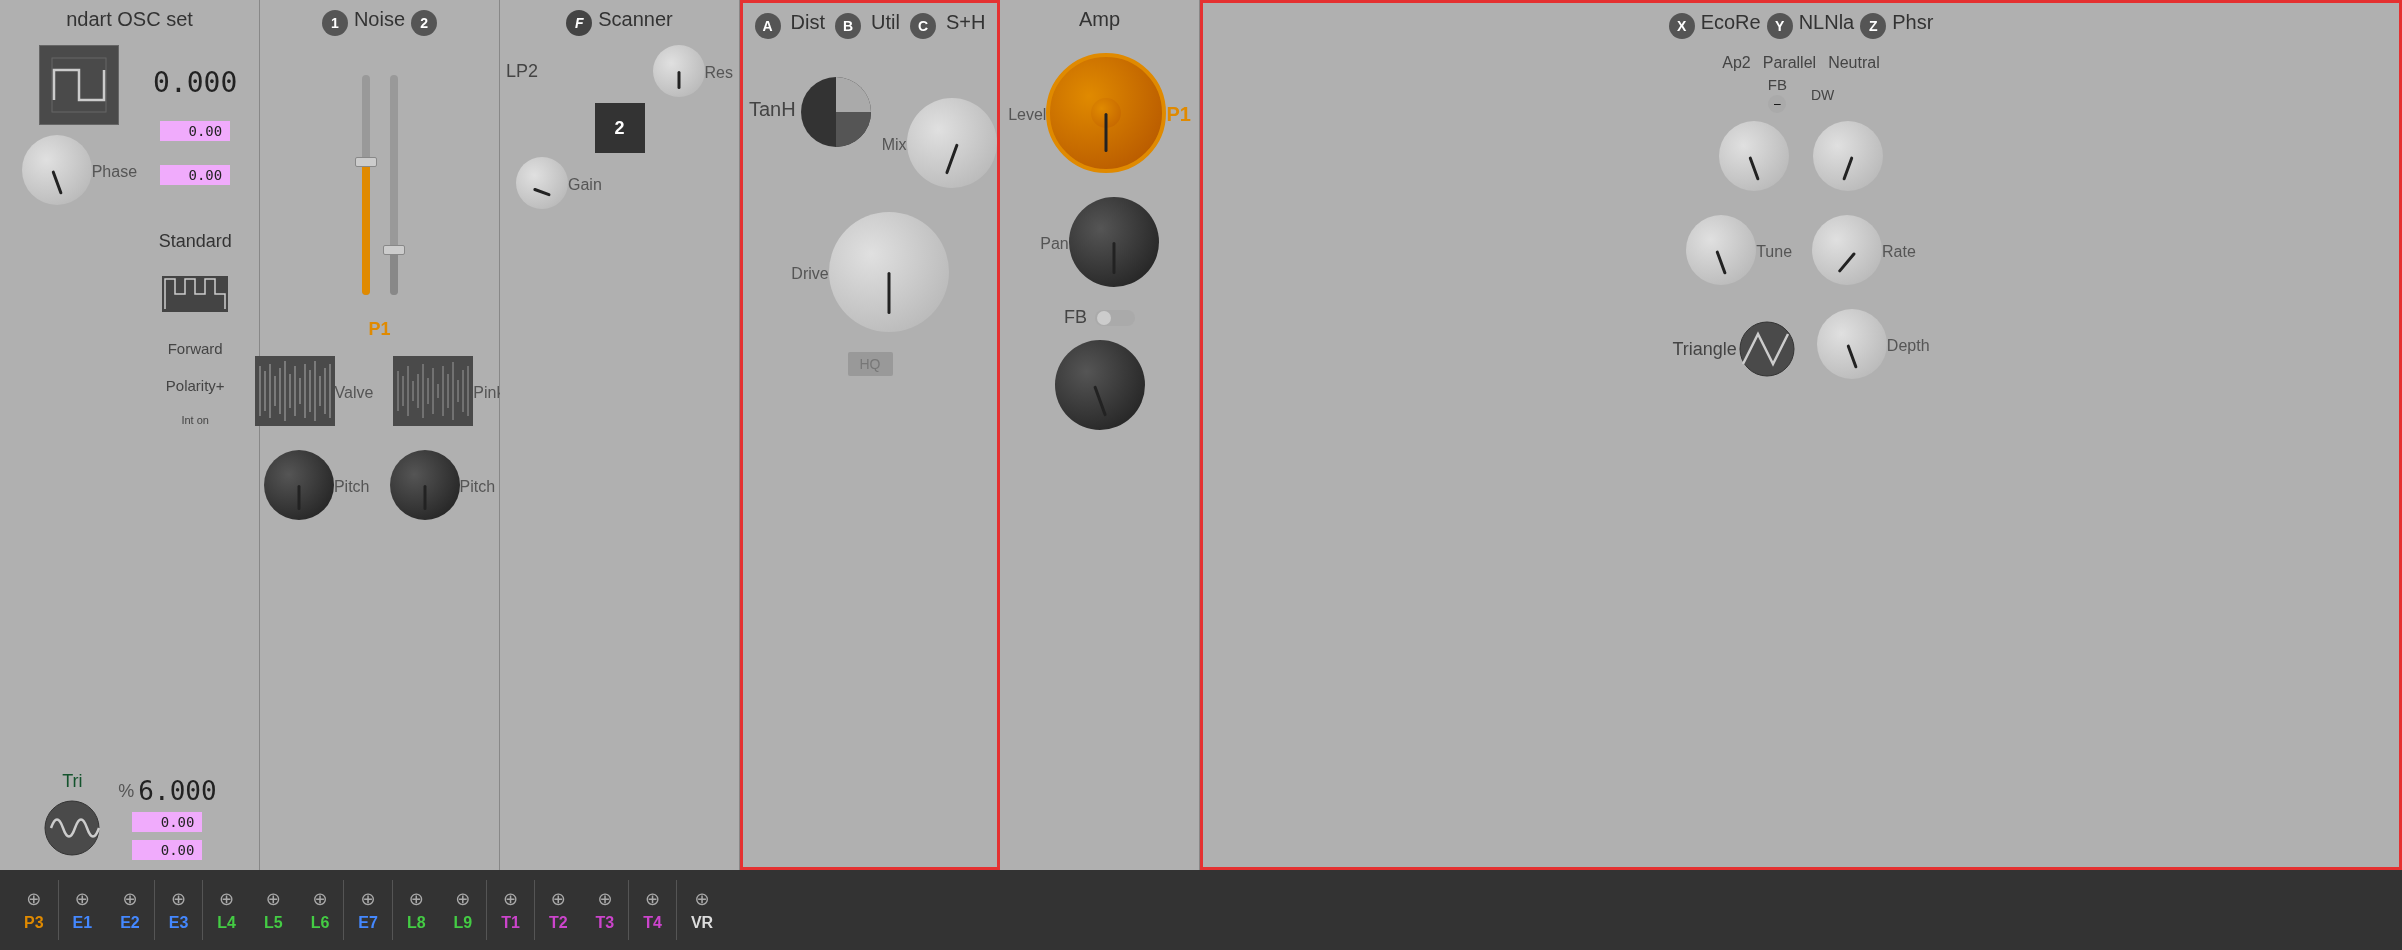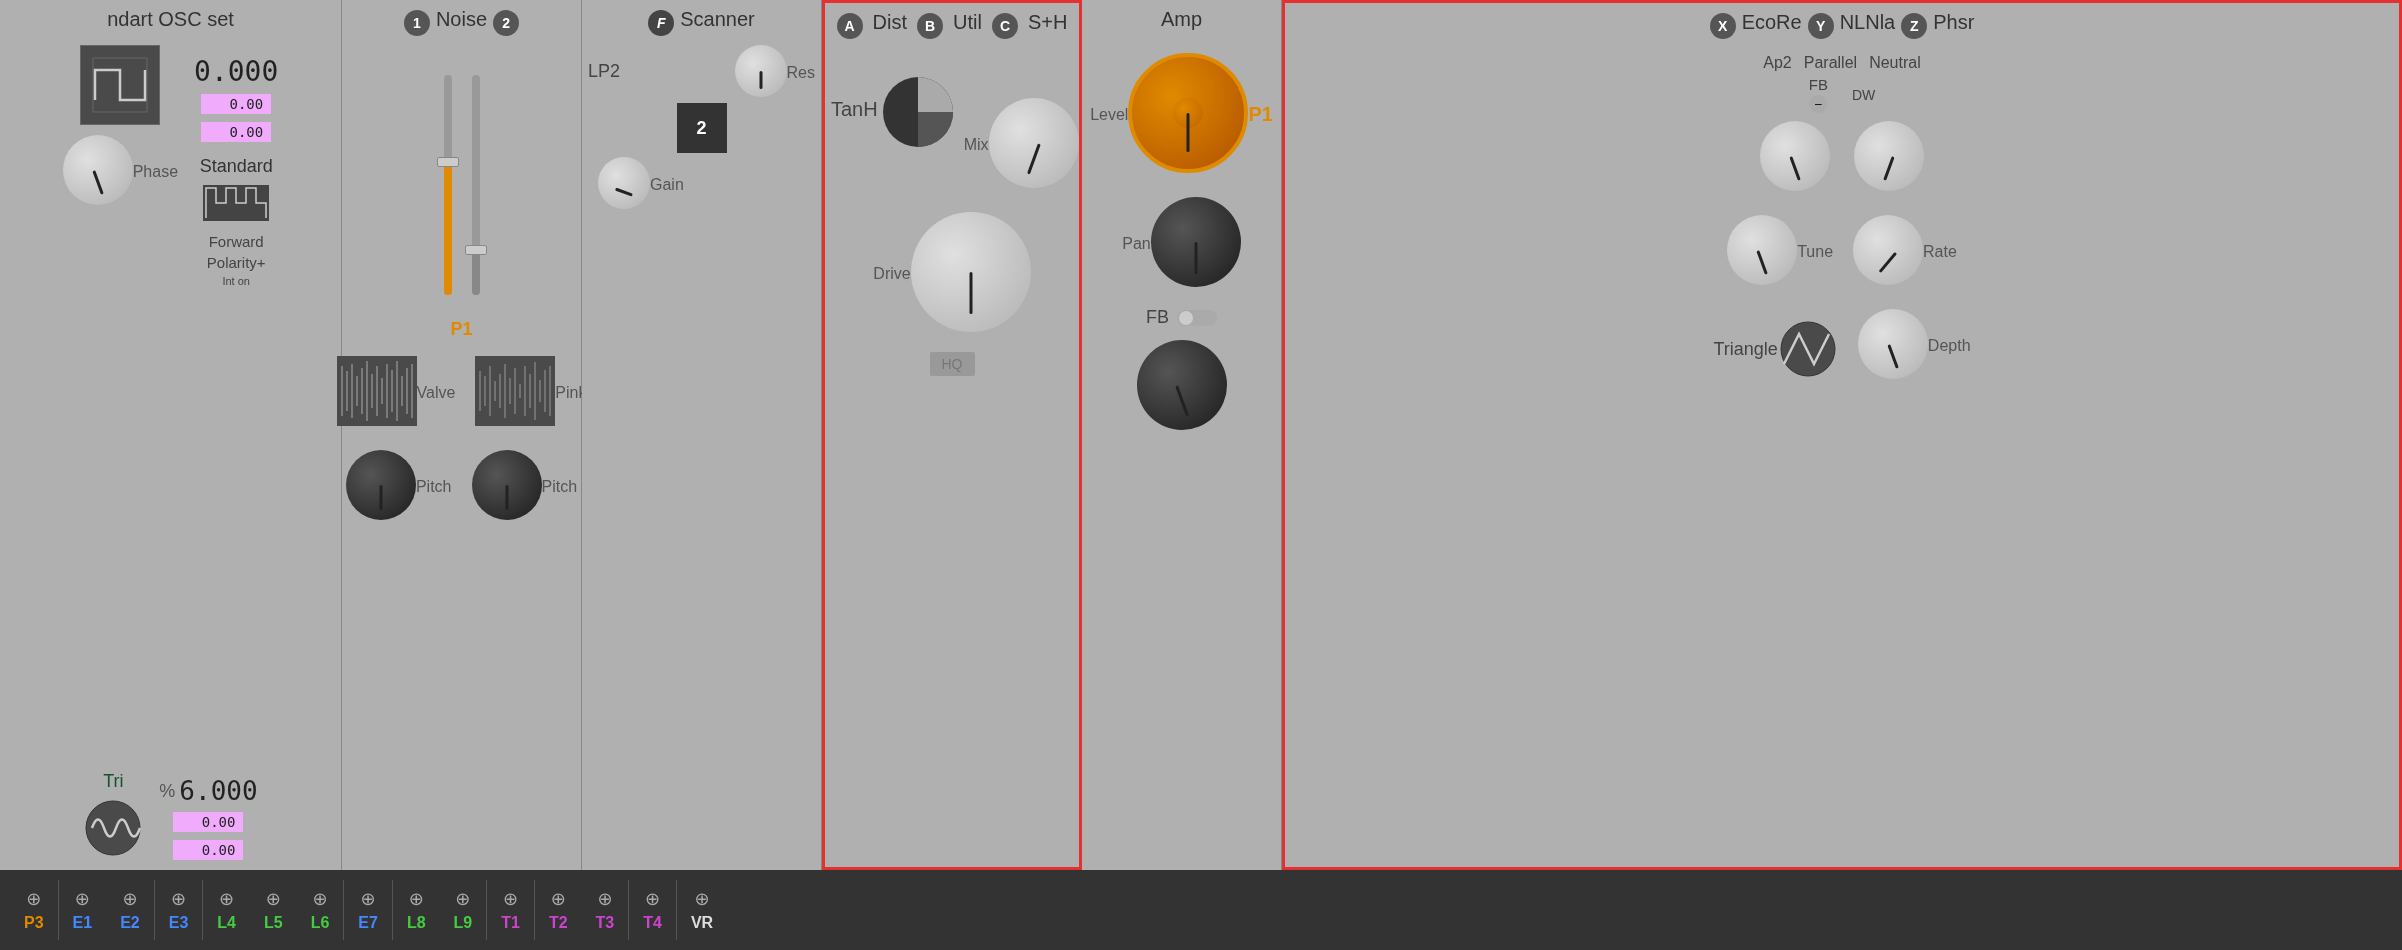--- a/index.html
+++ b/index.html
@@ -164,21 +164,21 @@
       height: 10px;
       background: #ccc;
       border: 1px solid #888;
       border-radius: 2px;
       position: absolute;
       left: -7px;
     }
 
     
     .osc-panel {
-      width: 342px;
+      width: 260px;
     }
 
     .osc-display {
       width: 80px;
       height: 80px;
       background: #4a4a4a;
       border: 1px solid #666;
       display: flex;
       align-items: center;
       justify-content: center;
@@ -367,21 +367,21 @@
             <rect x="8" y="8" width="54" height="54" fill="none" stroke="#666" stroke-width="1"></rect>
             <polyline points="10,50 10,20 35,20 35,50 60,50 60,20" fill="none" stroke="#ccc" stroke-width="2.5"></polyline>
           </svg>
         </div>
         <div class="knob-container" style="margin-top:8px;">
           <div class="knob knob-md knob-light tick-slight-left"></div>
           <span class="knob-label">Phase</span>
         </div>
       </div>
 
-      <div class="col-flex" style="gap:4px; margin-top:10px;">
+      <div class="col-flex" style="gap:20px; margin-top:21px;">
         <span style="font-size:28px; font-family:monospace; color:#222;">0.000</span>
         <div class="value-display">0.00</div>
         <div class="value-display">0.00</div>
         <div style="height:4px;"></div>
         <span class="text-label" style="font-size:18px; color:#333;">Standard</span>
         <div style="margin: 2px 0;">
           <svg width="70" height="40" viewBox="0 0 70 40">
             <rect x="2" y="2" width="66" height="36" fill="#444"></rect>
 
             <polyline points="5,35 5,5 15,5 15,20 25,20 25,5 35,5 35,20 45,20 45,5 55,5 55,20 65,20 65,35" fill="none" stroke="#ccc" stroke-width="1.5"></polyline>

